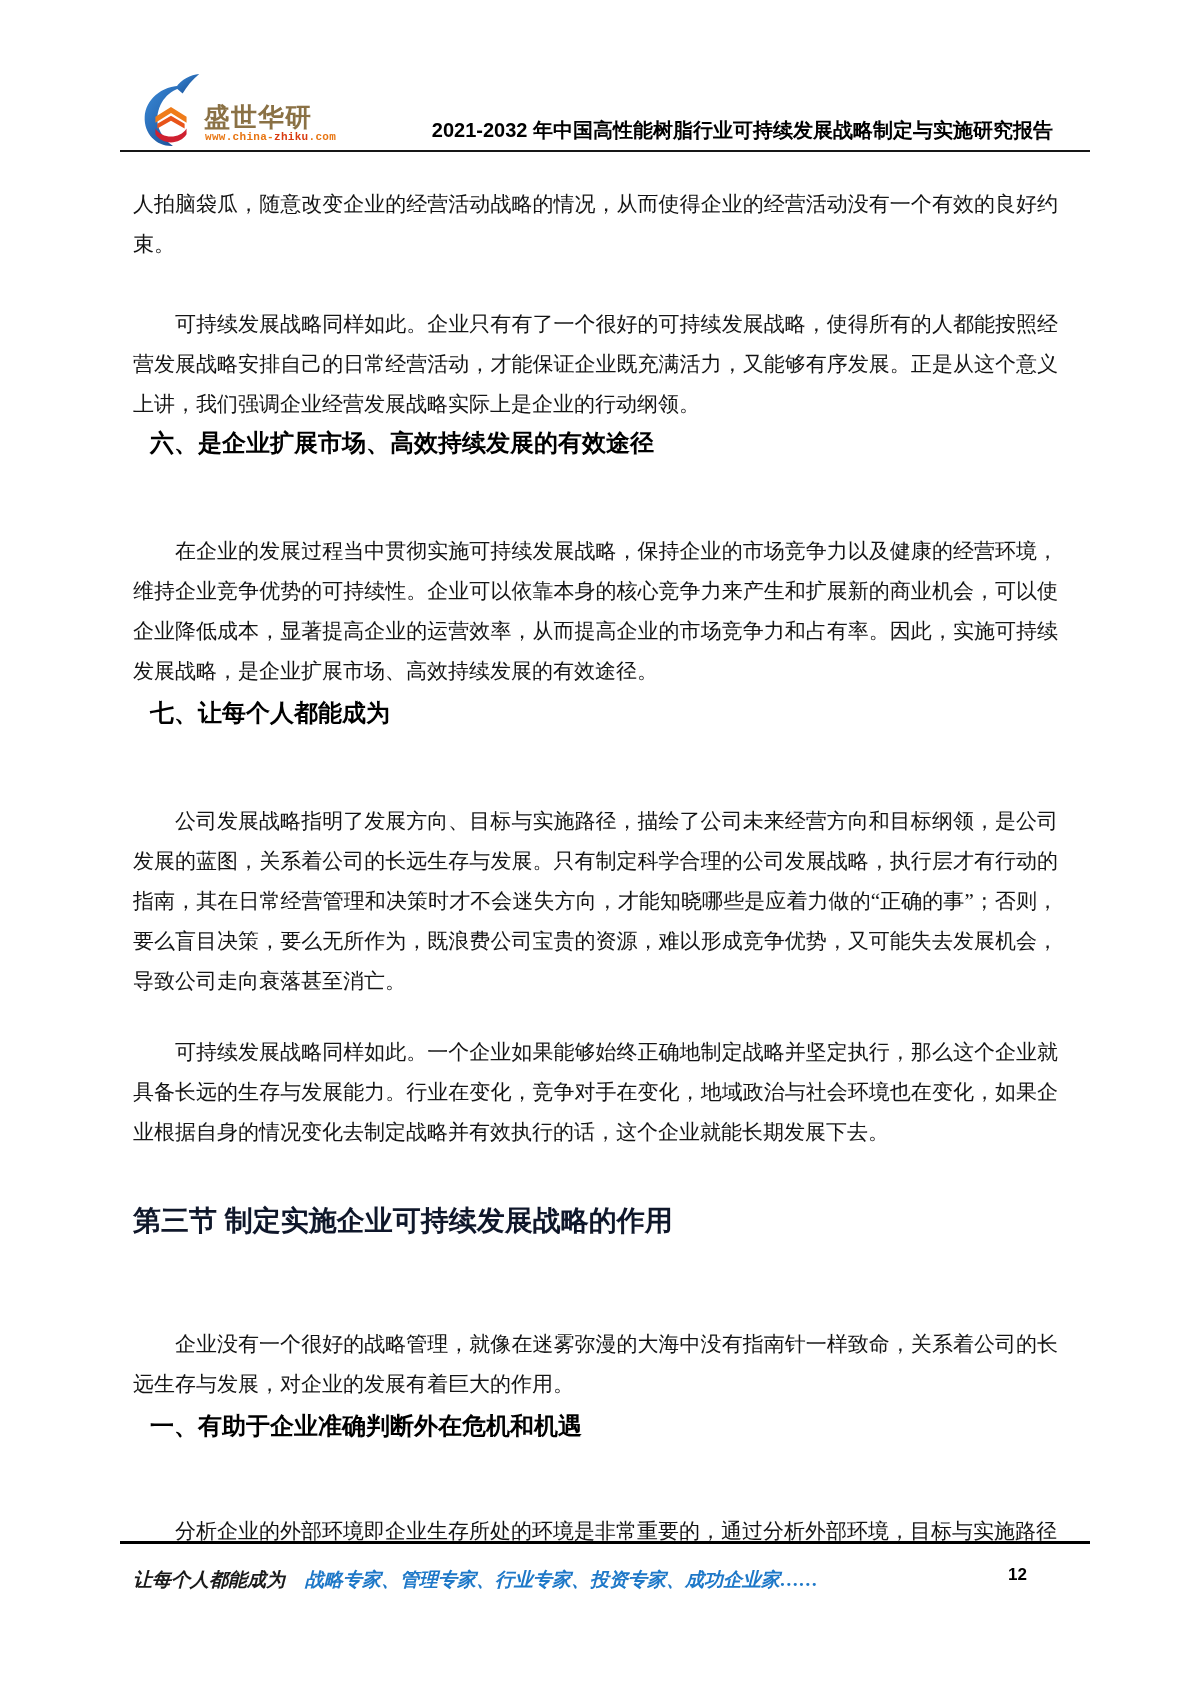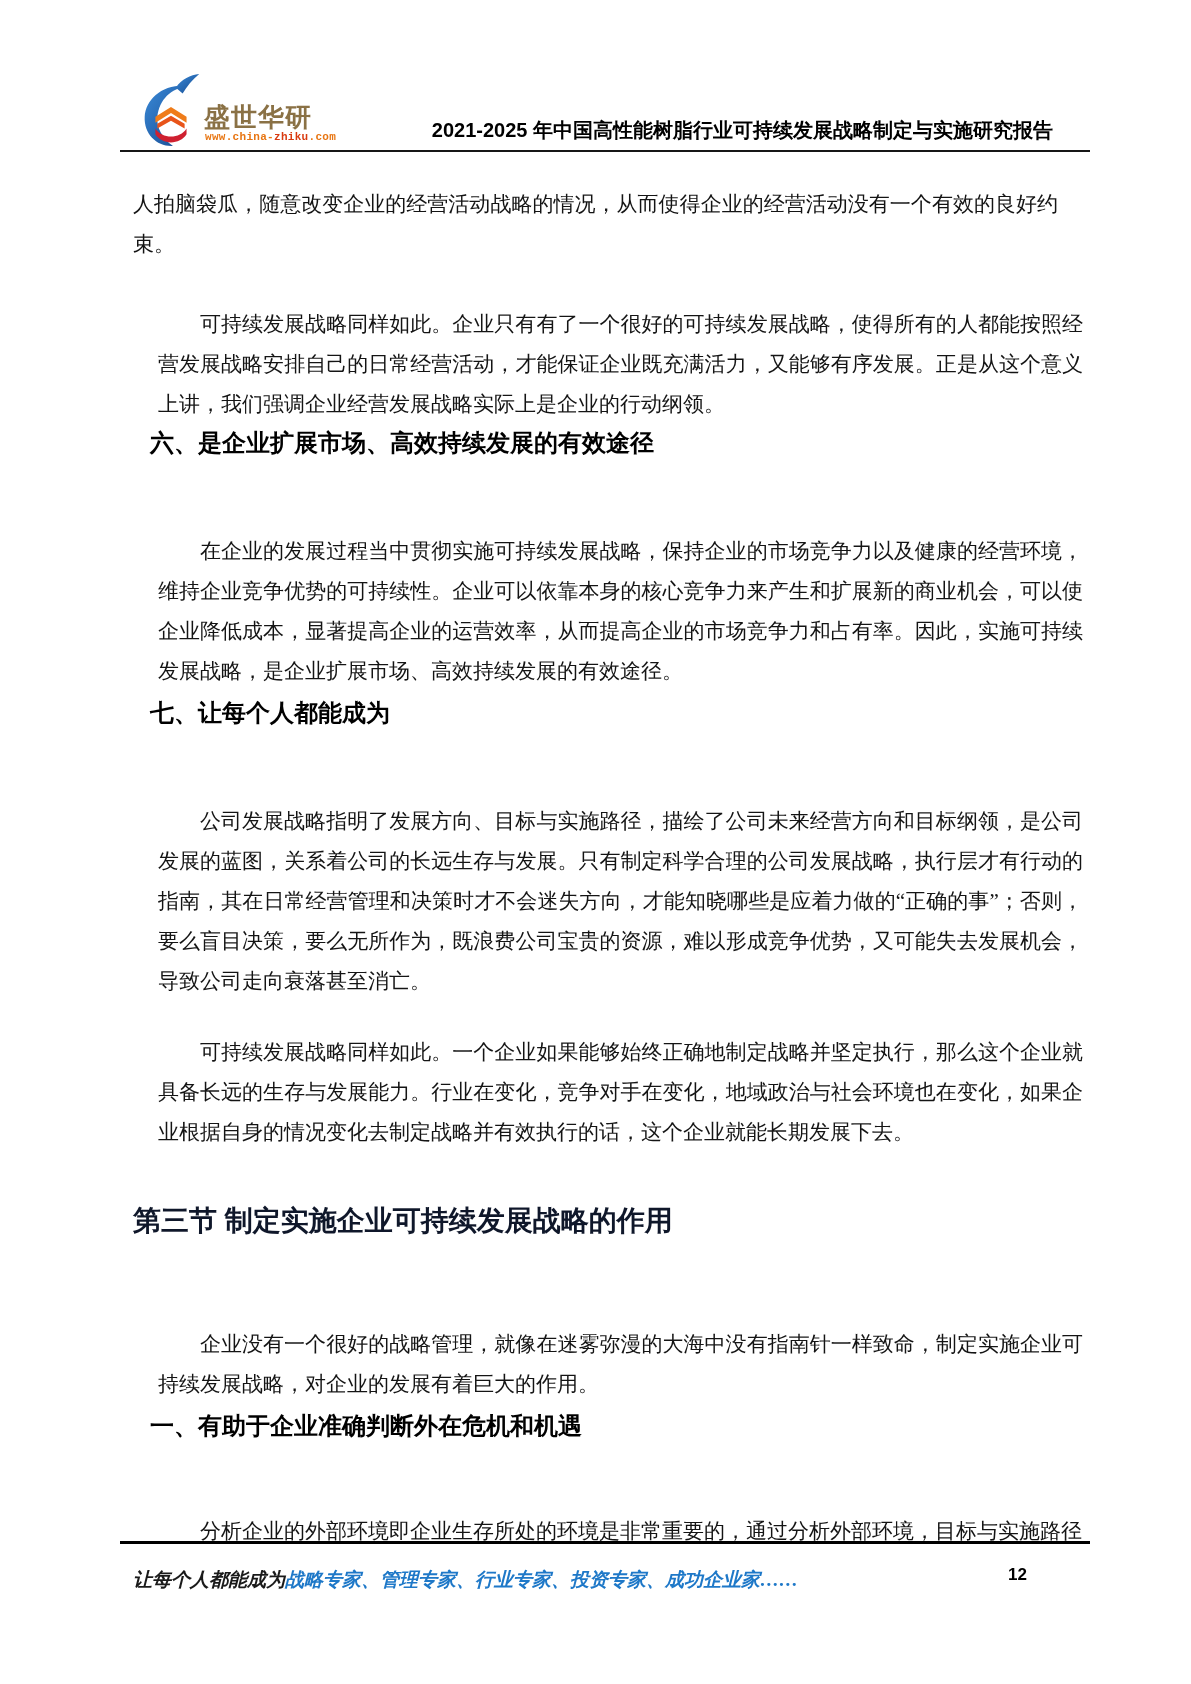--- a/index.html
+++ b/index.html
@@ -33,21 +33,21 @@
     position:absolute; left:120px; top:150px; width:970px; height:2px;
     background:#161616;
   }
 
   
   .para {
     position:absolute; left:133px; width:925px;
     font-size:21px; line-height:40px; text-align:justify;
     color:#141414;
   }
-  .para.indent { text-indent:2em;margin-left:25px; }
+  .para.indent { text-indent:2em; }
   .h2 {
     position:absolute; left:150px; width:925px;
     font-family:"Liberation Sans","DejaVu Sans",sans-serif;
     font-weight:700; font-size:24px; line-height:30px; color:#000;
   }
   .h1 {
     position:absolute; left:133px; width:925px;
     font-family:"Liberation Sans","DejaVu Sans",sans-serif;
     font-weight:700; font-size:28px; line-height:38px; color:#0f172a;
   }
@@ -56,21 +56,21 @@
   .footer-rule {
     position:absolute; left:120px; top:1541px; width:970px; height:3px;
     background:#000;
   }
   .footer-tagline {
     position:absolute; left:133px; top:1566px; width:800px;
     font-family:"Liberation Serif","DejaVu Serif",serif;
     font-style:italic; font-weight:700; font-size:19px; line-height:28px;
     color:#1a1a1a; white-space:nowrap;
   }
-  .footer-tagline .hl { color:#1e78c8; }
+  .footer-tagline .hl { color:#1e78c8;margin-left:20px; }
   .page-number {
     position:absolute; right:164px; top:1565px;
     font-family:"Liberation Sans","DejaVu Sans",sans-serif;
     font-weight:700; font-size:17px; color:#000;
   }
 </style>
 </head>
 <body>
 
 <div class="page">
@@ -84,34 +84,34 @@
         </linearGradient>
       </defs>
       <path fill="url(#gB)" d="M50 12 C24 10 7 26 6 44 C5 62 19 75 35 74 C24 66 18 55 19 44 C21 26 33 15 50 12 Z"></path>
       <path fill="url(#gB)" d="M38 14 C44 5 53 1 62 0 C55 6 49 13 45 20 Z"></path>
       <path fill="#ef7c1a" d="M17 44 L33 34 L49 44 L49 50 L33 40 L17 50 Z"></path>
       <path fill="#e8541a" d="M19 51 L33 43 L47 51 L47 56 L33 48 L19 56 Z"></path>
       <path fill="#cf2030" d="M17 56 C24 67 42 67 49 56 L49 62 C42 73 24 73 17 62 Z"></path>
     </svg>
     <div class="brand-name">盛世华研</div>
     <div class="brand-url"><span>www.china-</span><span class="hl">zhiku</span><span>.com</span></div>
-    <div class="report-title">2021-2025 年中国高性能树脂行业可持续发展战略制定与实施研究报告</div>
+    <div class="report-title">2021-2032 年中国高性能树脂行业可持续发展战略制定与实施研究报告</div>
     <div class="header-rule"></div>
   </div>
 
   <div>
     <p class="para" style="top:163px">人拍脑袋瓜，随意改变企业的经营活动战略的情况，从而使得企业的经营活动没有一个有效的良好约束。</p>
     <p class="para indent" style="top:283px">可持续发展战略同样如此。企业只有有了一个很好的可持续发展战略，使得所有的人都能按照经营发展战略安排自己的日常经营活动，才能保证企业既充满活力，又能够有序发展。正是从这个意义上讲，我们强调企业经营发展战略实际上是企业的行动纲领。</p>
     <div class="h2" style="top:428px">六、是企业扩展市场、高效持续发展的有效途径</div>
     <p class="para indent" style="top:510px">在企业的发展过程当中贯彻实施可持续发展战略，保持企业的市场竞争力以及健康的经营环境，维持企业竞争优势的可持续性。企业可以依靠本身的核心竞争力来产生和扩展新的商业机会，可以使企业降低成本，显著提高企业的运营效率，从而提高企业的市场竞争力和占有率。因此，实施可持续发展战略，是企业扩展市场、高效持续发展的有效途径。</p>
     <div class="h2" style="top:698px">七、让每个人都能成为</div>
     <p class="para indent" style="top:780px">公司发展战略指明了发展方向、目标与实施路径，描绘了公司未来经营方向和目标纲领，是公司发展的蓝图，关系着公司的长远生存与发展。只有制定科学合理的公司发展战略，执行层才有行动的指南，其在日常经营管理和决策时才不会迷失方向，才能知晓哪些是应着力做的“正确的事”；否则，要么盲目决策，要么无所作为，既浪费公司宝贵的资源，难以形成竞争优势，又可能失去发展机会，导致公司走向衰落甚至消亡。</p>
     <p class="para indent" style="top:1011px">可持续发展战略同样如此。一个企业如果能够始终正确地制定战略并坚定执行，那么这个企业就具备长远的生存与发展能力。行业在变化，竞争对手在变化，地域政治与社会环境也在变化，如果企业根据自身的情况变化去制定战略并有效执行的话，这个企业就能长期发展下去。</p>
     <div class="h1" style="top:1202px">第三节 制定实施企业可持续发展战略的作用</div>
-    <p class="para indent" style="top:1303px">企业没有一个很好的战略管理，就像在迷雾弥漫的大海中没有指南针一样致命，制定实施企业可持续发展战略，对企业的发展有着巨大的作用。</p>
+    <p class="para indent" style="top:1303px">企业没有一个很好的战略管理，就像在迷雾弥漫的大海中没有指南针一样致命，关系着公司的长远生存与发展，对企业的发展有着巨大的作用。</p>
     <div class="h2" style="top:1411px">一、有助于企业准确判断外在危机和机遇</div>
     <p class="para indent" style="top:1490px">分析企业的外部环境即企业生存所处的环境是非常重要的，通过分析外部环境，目标与实施路径</p>
   </div>
 
   <div>
     <div class="footer-rule"></div>
     <div class="footer-tagline"><span>让每个人都能成为</span><span class="hl">战略专家、管理专家、行业专家、投资专家、成功企业家……</span></div>
     <div class="page-number">12</div>
   </div>
 

